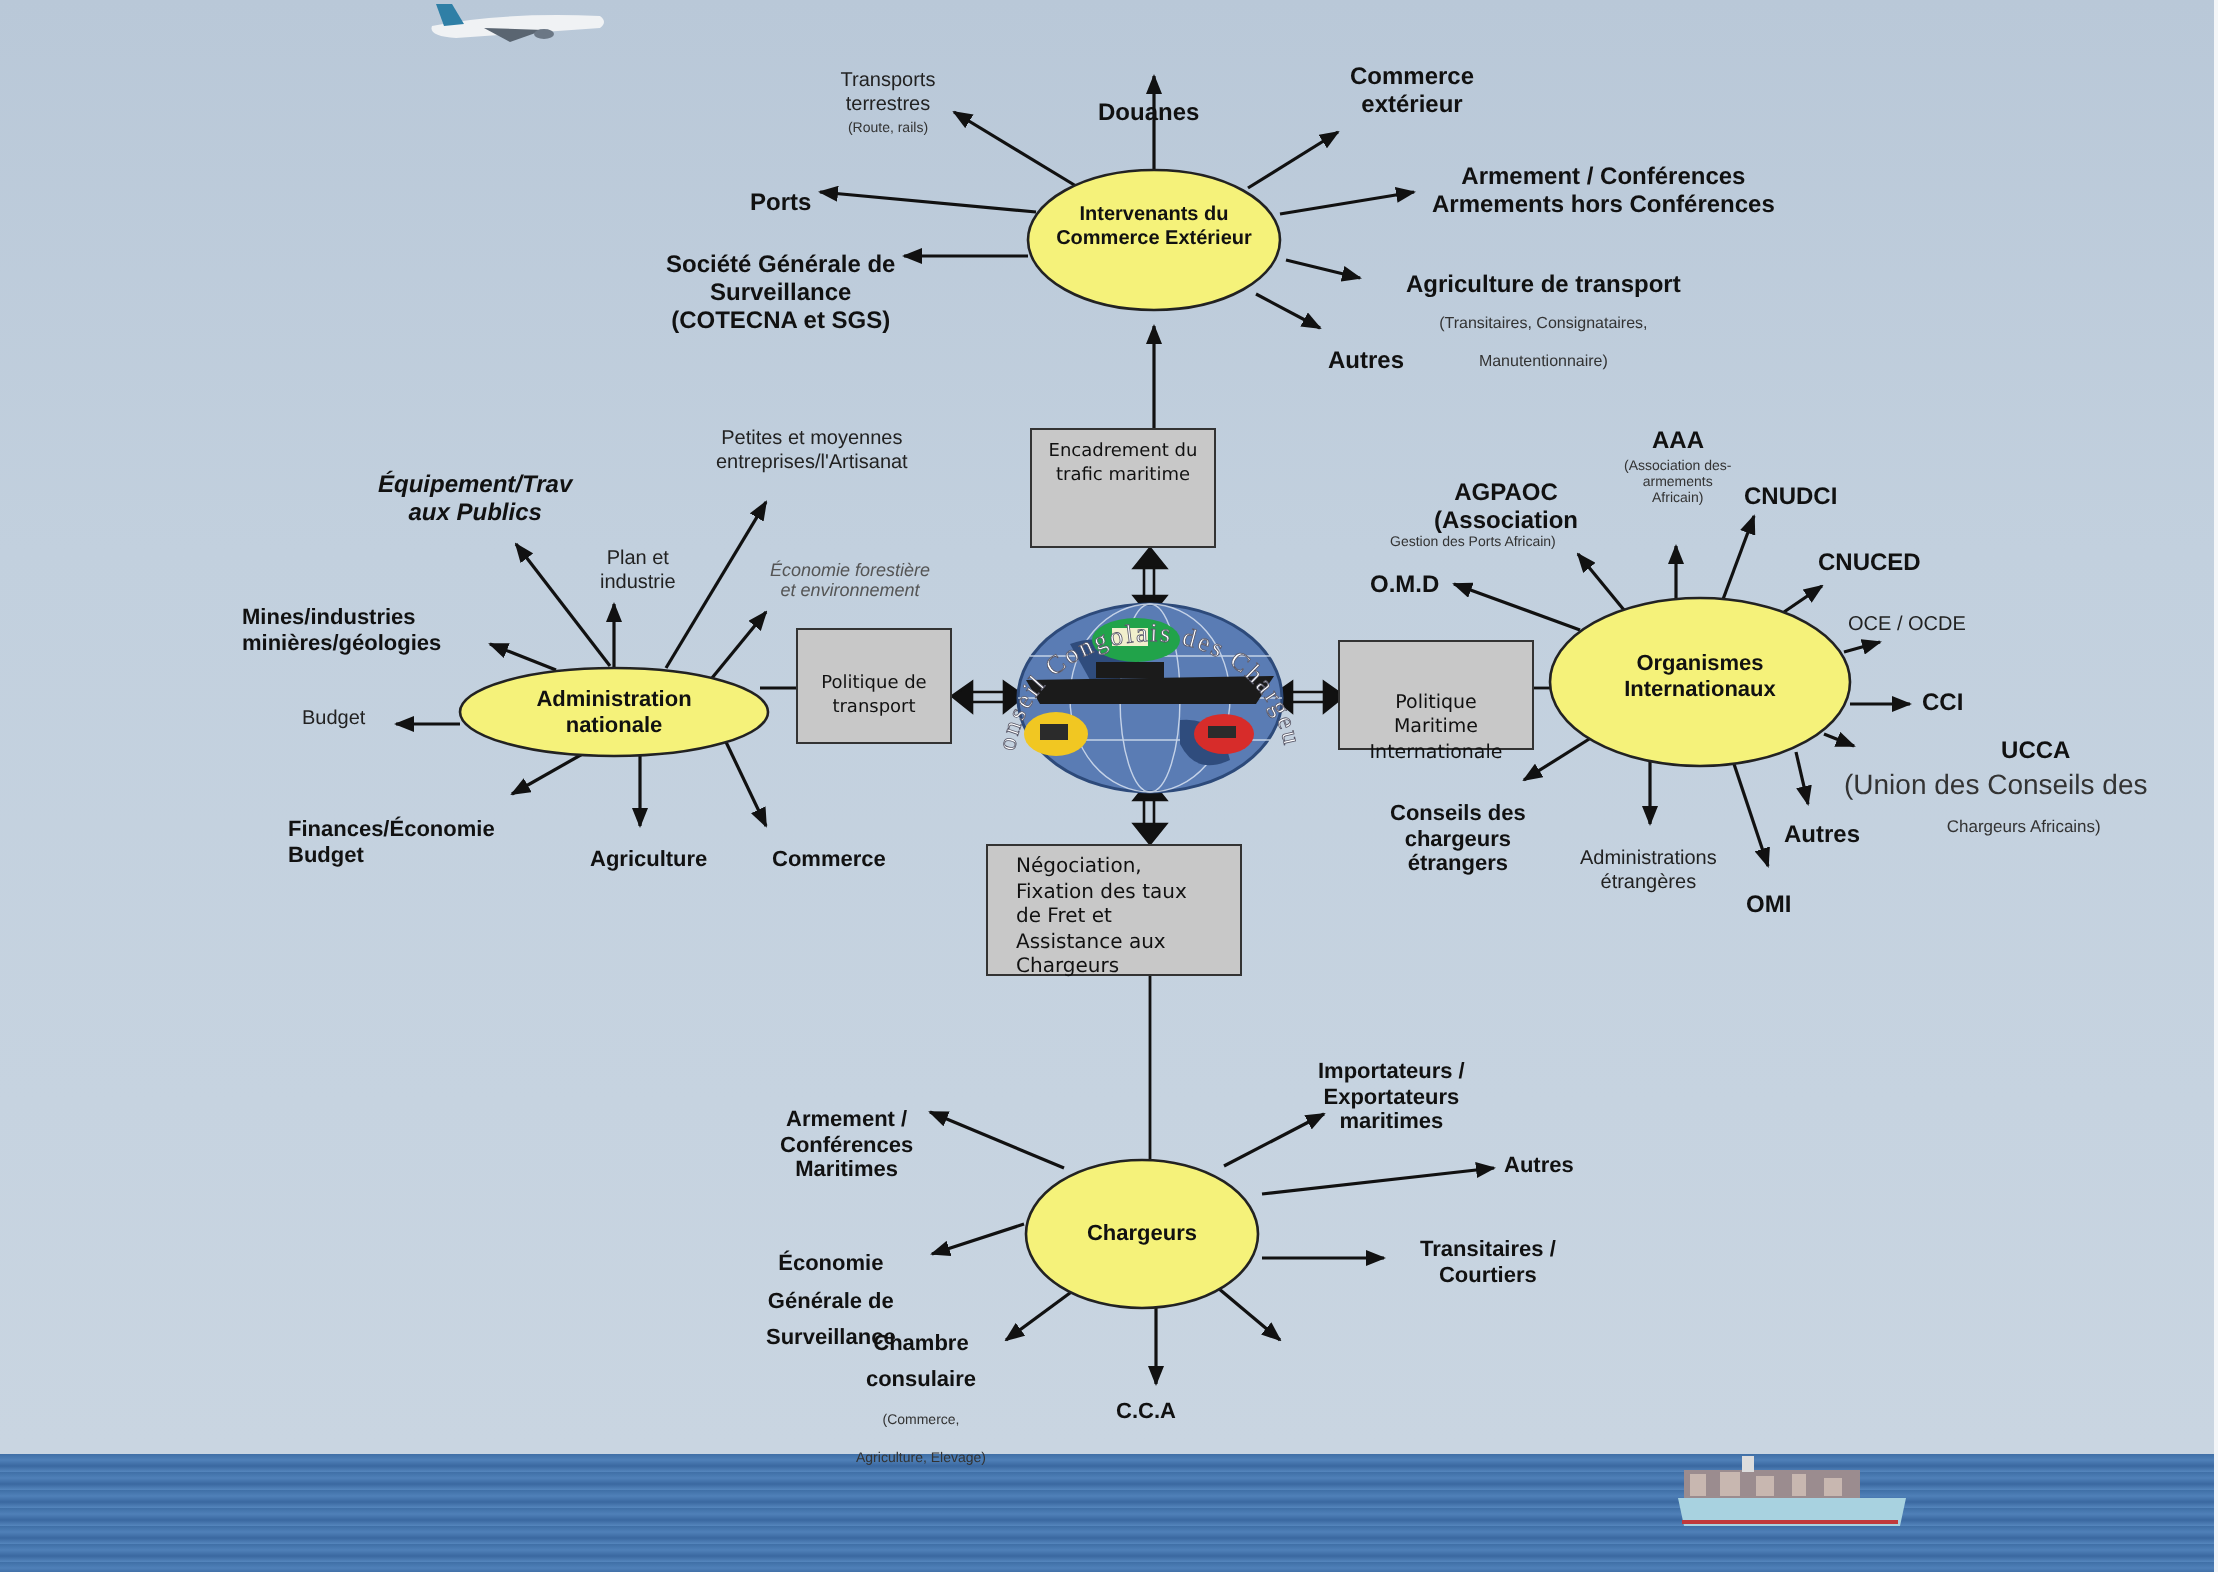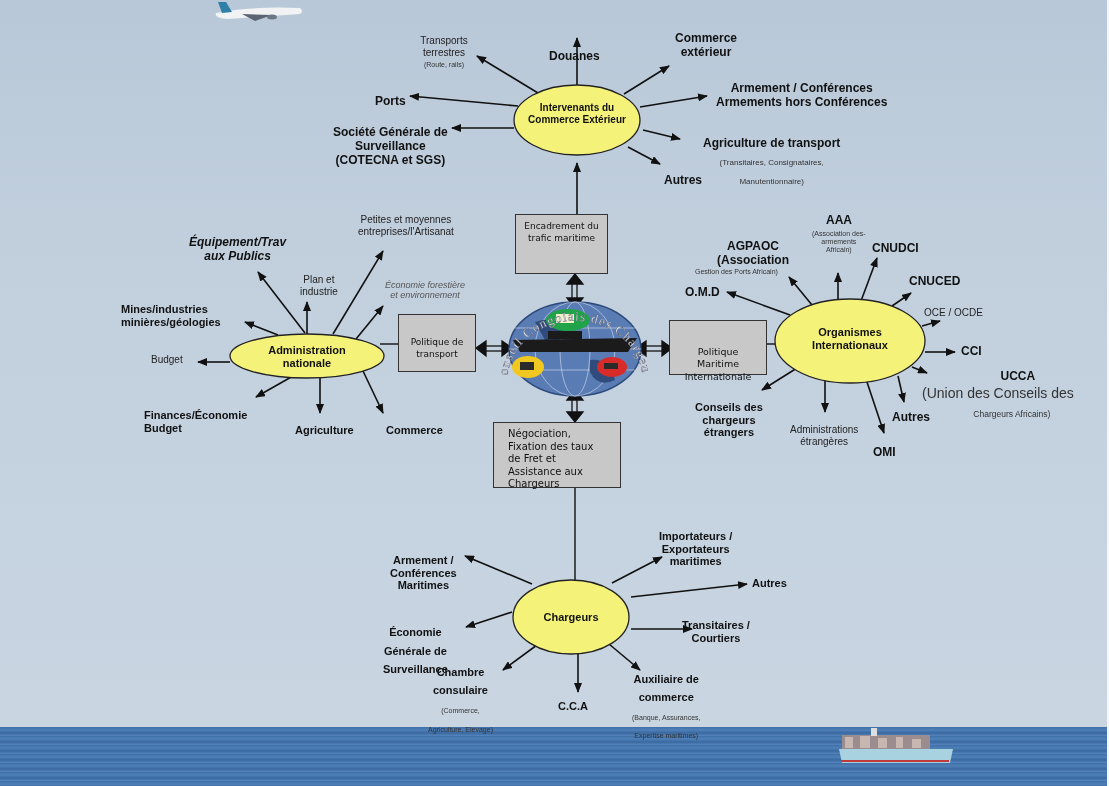--- a/index.html
+++ b/index.html
@@ -269,35 +269,29 @@
     <span>Armement /</span><br>
     <span>Conférences</span><br>
     <span>Maritimes</span>
   </div>
   <div class="lbl b" style="left:659px;top:530px;font-size:11px;">
     <span>Importateurs /</span><br>
     <span>Exportateurs</span><br>
     <span>maritimes</span>
   </div>
   <div class="lbl b" style="left:752px;top:577px;font-size:11px;">Autres</div>
-  <div class="lbl b" style="left:682px;top:619px;font-size:11px;">
+  <div class="lbl b" style="left:710px;top:619px;font-size:11px;">
     <span>Transitaires /</span><br>
     <span>Courtiers</span>
   </div>
   <div class="lbl b" style="left:383px;top:623px;font-size:11px;line-height:1.7;">
     <span>Économie</span><br>
     <span>Générale de</span><br>
     <span>Surveillance</span>
   </div>
   <div class="lbl" style="left:428px;top:662px;">
     <span class="b" style="font-size:11px;">Chambre</span><br>
     <span class="b" style="font-size:11px;">consulaire</span><br>
     <span class="s" style="line-height:2;">(Commerce,</span><br>
     <span class="s">Agriculture, Elevage)</span>
   </div>
   <div class="lbl b" style="left:558px;top:700px;font-size:11px;">C.C.A</div>
-  <div class="lbl" style="left:632px;top:669px;">
-    <span class="b" style="font-size:11px;">Auxiliaire de</span><br>
-    <span class="b" style="font-size:11px;">commerce</span><br>
-    <span class="s">(Banque, Assurances,</span><br>
-    <span class="s">Expertise maritimes)</span>
-  </div>
 </div>
 
 </body></html>

